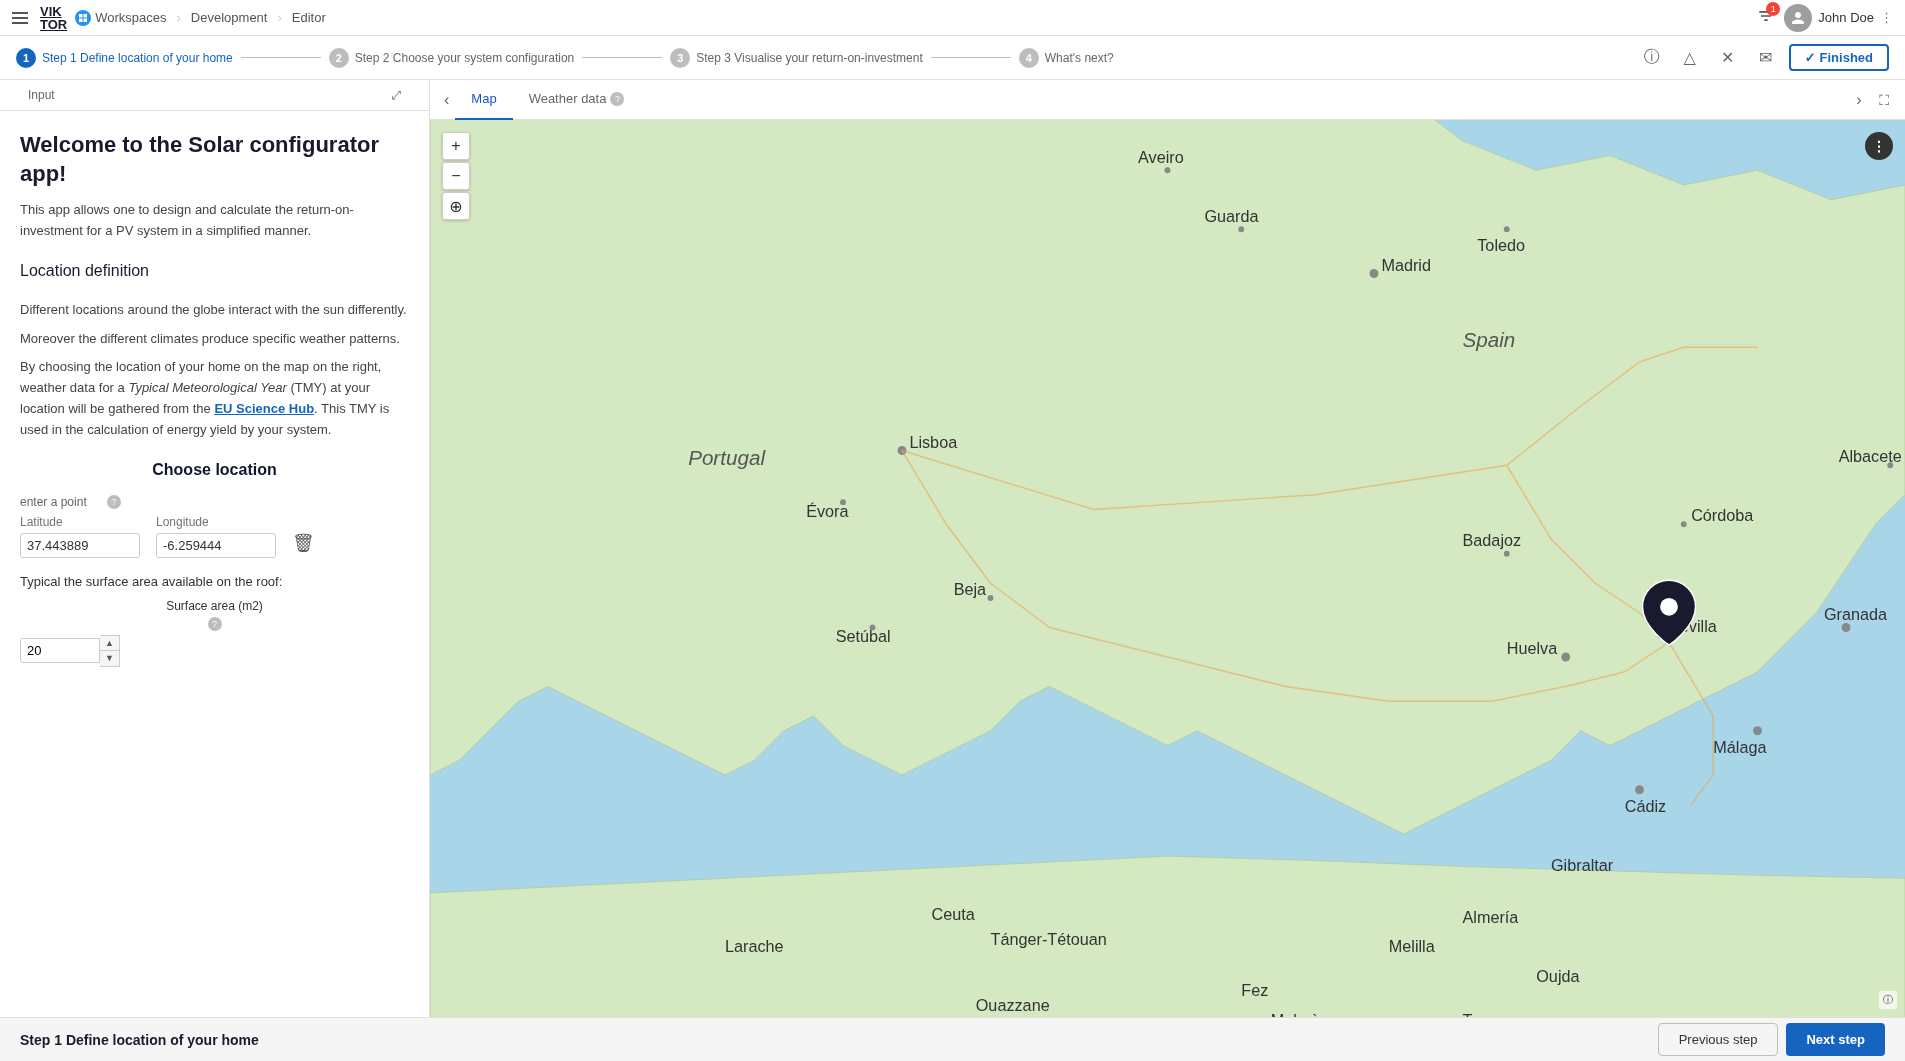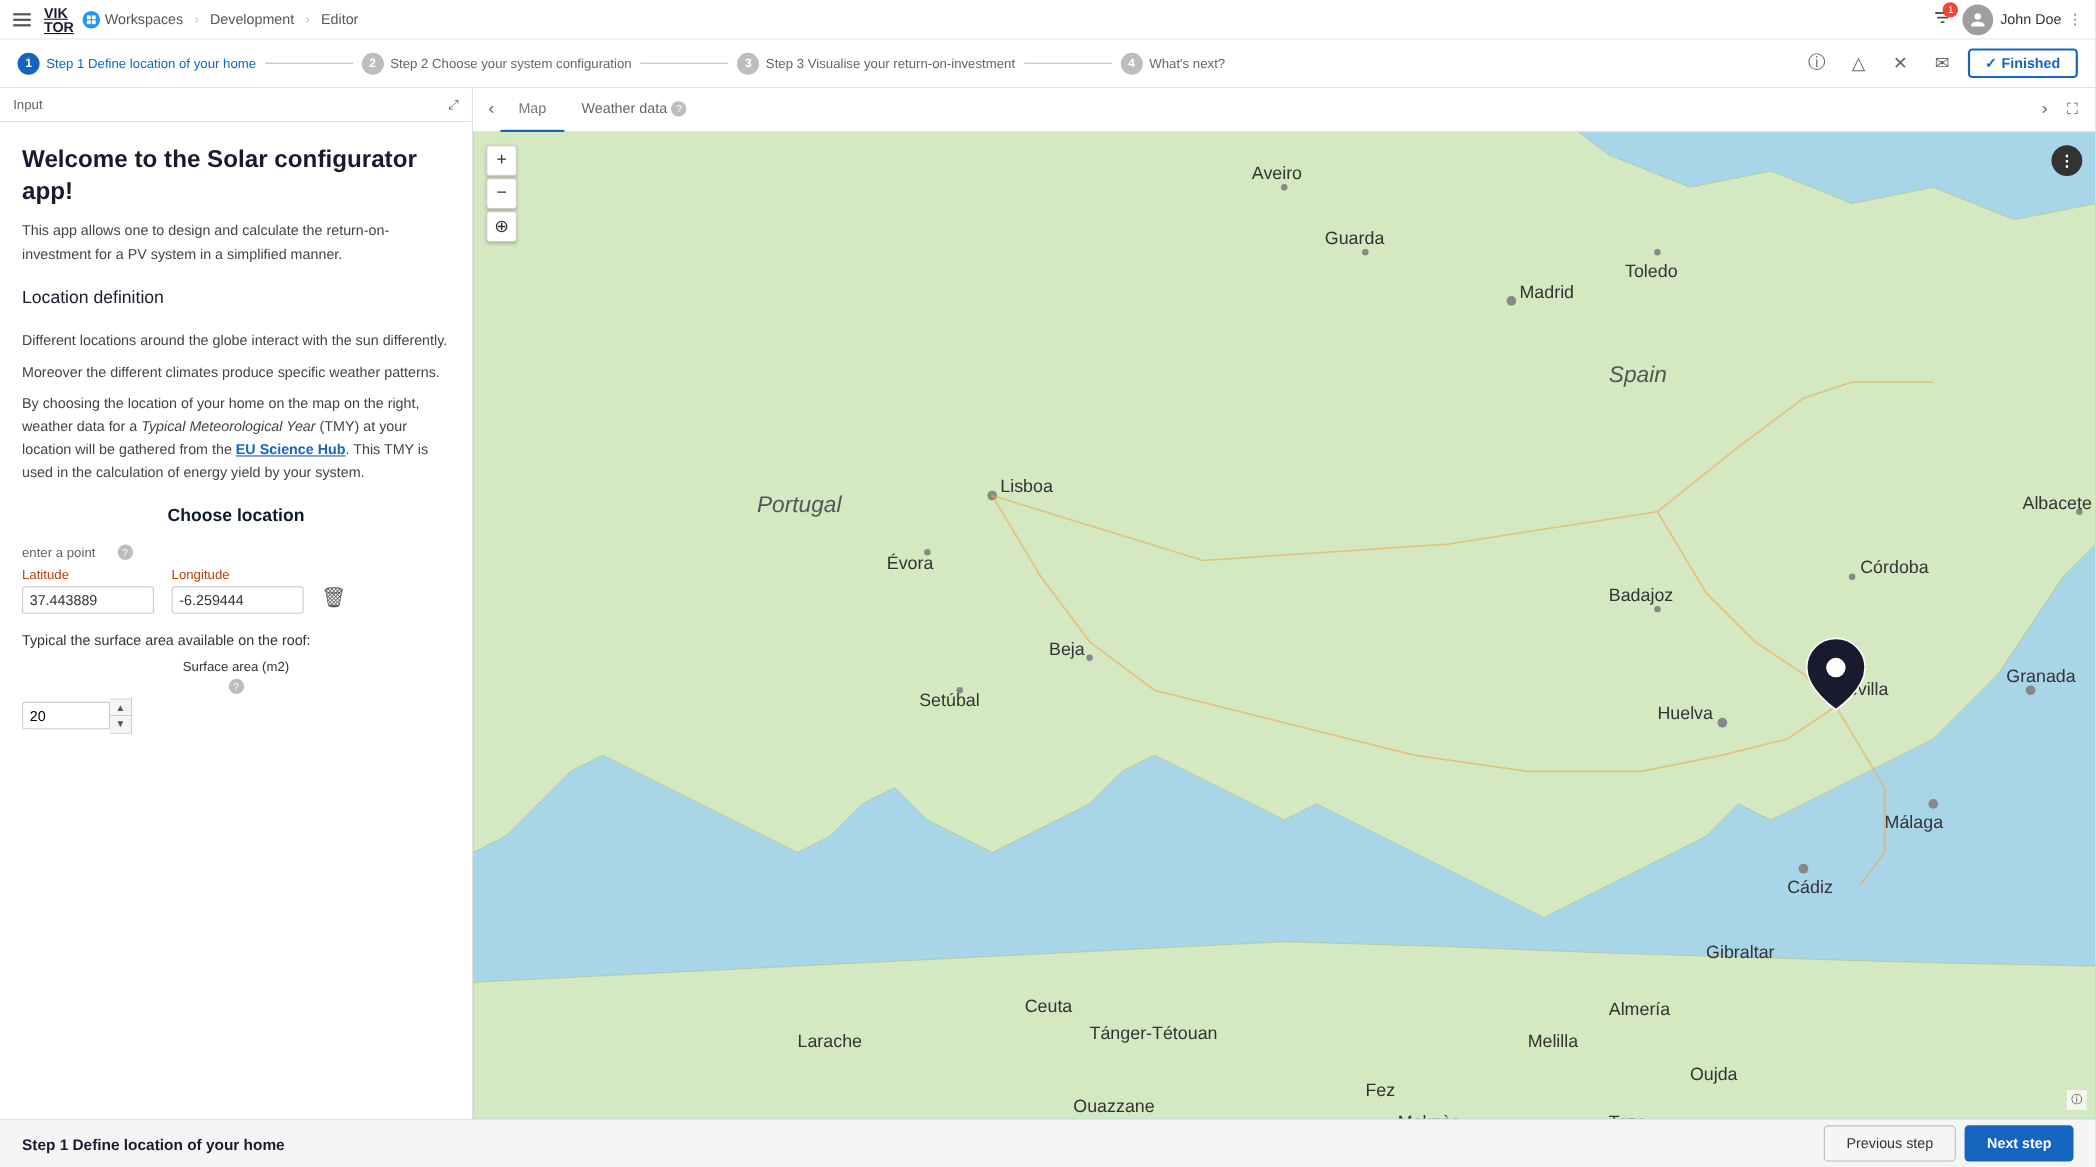--- a/index.html
+++ b/index.html
@@ -41,53 +41,53 @@
       display: flex; align-items: center; gap: 4px; padding: 4px 14px;
       border: 2px solid #1565c0; border-radius: 4px; color: #1565c0;
       background: white; font-size: 13px; font-weight: 600; cursor: pointer;
     }
 
     
     .main-layout { display: flex; height: calc(1061px - 36px - 44px - 44px); }
 
     
     .left-panel { width: 430px; min-width: 430px; background: #fff; border-right: 1px solid #e0e0e0; overflow-y: auto; display: flex; flex-direction: column; }
-    .left-panel-header { display: flex; align-items: center; justify-content: space-between; padding: 8px 12px; border-bottom: 1px solid #e0e0e0; font-size: 12px; color: #666; }
+    .left-panel-header { display: flex; align-items: center; justify-content: space-between; padding: 8px 28px; border-bottom: 1px solid #e0e0e0; font-size: 12px; color: #666; }
     .expand-icon { cursor: pointer; color: #666; }
     .left-panel-content { padding: 20px 20px; flex: 1; }
     .welcome-title { font-size: 22px; font-weight: 700; color: #1a1a2e; margin-bottom: 12px; line-height: 1.3; }
     .welcome-desc { font-size: 13px; color: #444; line-height: 1.6; margin-bottom: 20px; }
     .section-title { font-size: 16px; font-weight: 400; color: #1a1a2e; margin-bottom: 20px; }
     .section-text { font-size: 13px; color: #444; line-height: 1.6; margin-bottom: 8px; }
     .section-link { color: #1565c0; text-decoration: underline; cursor: pointer; font-weight: bold; }
     .italic { font-style: italic; }
     .choose-title { font-size: 16px; font-weight: 700; color: #0f172a; margin-top: 20px; margin-bottom: 16px; text-align: center; }
     .field-label { font-size: 12px; color: #666; margin-bottom: 6px; display: flex; align-items: center; gap: 20px; text-align: center; }
     .info-icon { width: 14px; height: 14px; border-radius: 50%; background: #bdbdbd; color: white; display: inline-flex; align-items: center; justify-content: center; font-size: 9px; cursor: pointer; }
     .coord-row { display: flex; gap: 16px; align-items: flex-end; margin-bottom: 16px; }
     .coord-field { display: flex; flex-direction: column; }
-    .coord-field label { font-size: 12px; color: #c2410c; margin-bottom: 4px; }
+    .coord-field label { font-size: 12px; color: #737373; margin-bottom: 4px; }
     .coord-field input { width: 120px; padding: 4px 6px; border: 1px solid #ccc; border-radius: 3px; font-size: 13px; color: #333; }
     .delete-icon { cursor: pointer; color: #555; font-size: 18px; margin-bottom: 4px; }
     .surface-section { margin-top: 8px; }
     .surface-label { font-size: 13px; color: #333; margin-bottom: 10px; }
     .surface-field { display: flex; flex-direction: column; }
     .surface-field label { font-size: 12px; color: #333; margin-bottom: 4px; display: flex; align-items: center; gap: 4px; flex-direction: column; }
     .surface-input-wrap { display: flex; align-items: center; }
     .surface-input-wrap input { width: 80px; padding: 4px 6px; border: 1px solid #ccc; border-radius: 3px 0 0 3px; font-size: 13px; }
     .spin-btn { display: flex; flex-direction: column; border: 1px solid #ccc; border-left: none; }
     .spin-btn button { background: #f5f5f5; border: none; cursor: pointer; padding: 1px 5px; font-size: 9px; color: #555; line-height: 1.4; }
     .spin-btn button:first-child { border-bottom: 1px solid #ccc; }
 
     
     .right-panel { flex: 1; display: flex; flex-direction: column; }
     .tab-bar { display: flex; align-items: center; background: #fff; border-bottom: 1px solid #e0e0e0; height: 40px; padding: 0 8px; }
     .tab-prev-btn, .tab-next-btn { background: none; border: none; cursor: pointer; color: #666; font-size: 16px; padding: 4px 6px; }
     .tab { padding: 0 16px; height: 40px; display: flex; align-items: center; font-size: 13px; cursor: pointer; color: #666; border-bottom: 2px solid transparent; }
-    .tab.active { color: #737373; border-bottom: 2px solid #1565c0; font-weight: 500; }
+    .tab.active { color: #1d4ed8; border-bottom: 2px solid #1565c0; font-weight: 500; }
     .tab-right { margin-left: auto; }
     .fullscreen-btn { background: none; border: none; cursor: pointer; color: #666; font-size: 14px; padding: 4px 8px; }
 
     
     .map-container { flex: 1; position: relative; overflow: hidden; background: #a8d5e8; }
     .map-svg { width: 100%; height: 100%; }
     .map-controls { position: absolute; top: 12px; left: 12px; display: flex; flex-direction: column; gap: 2px; }
     .map-btn { width: 28px; height: 28px; background: white; border: 1px solid #ccc; border-radius: 3px; display: flex; align-items: center; justify-content: center; cursor: pointer; font-size: 16px; color: #333; box-shadow: 0 1px 3px rgba(0,0,0,0.2); }
     .map-more-btn { position: absolute; top: 12px; right: 12px; width: 28px; height: 28px; background: #333; border-radius: 50%; display: flex; align-items: center; justify-content: center; cursor: pointer; }
     .map-more-btn span { color: white; font-size: 14px; font-weight: 700; }

